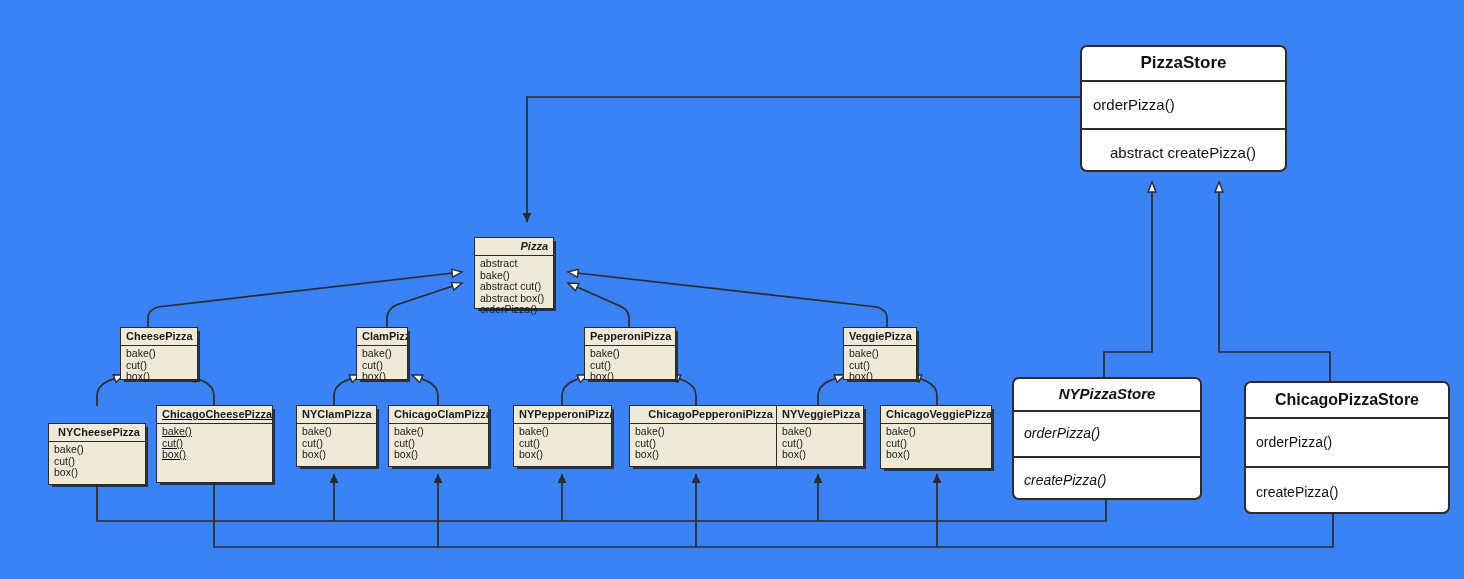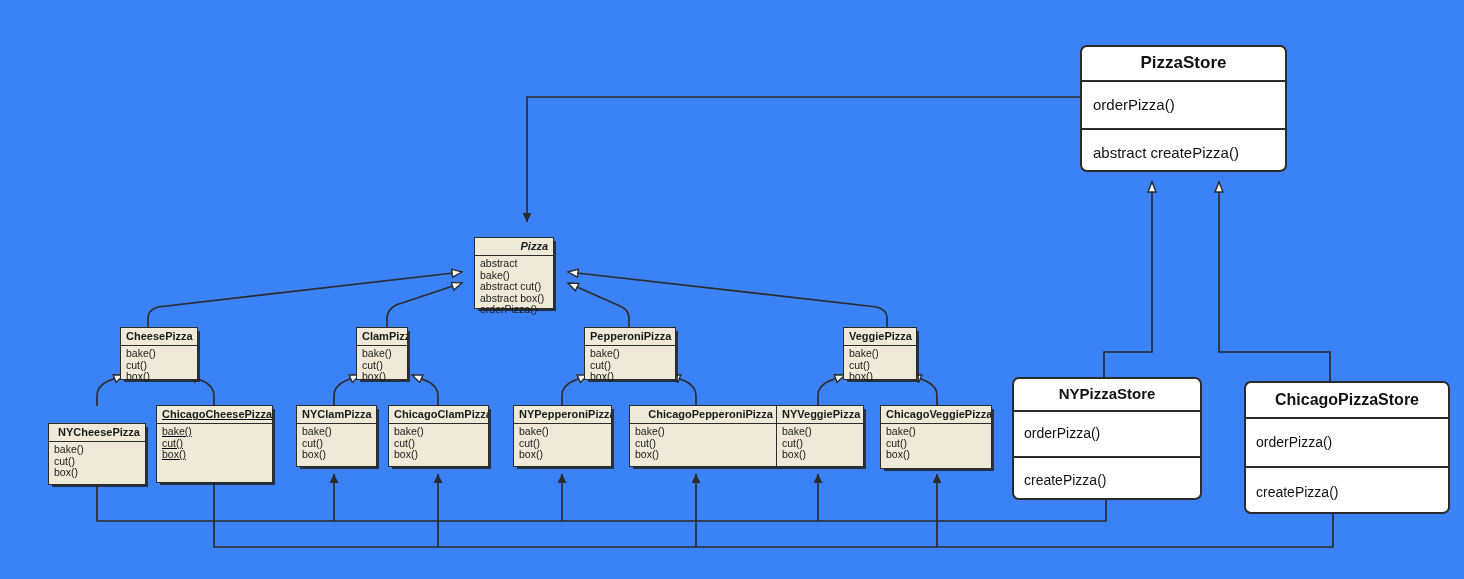--- a/index.html
+++ b/index.html
@@ -121,24 +121,24 @@
       <path d="M1333,514 L1333,547 L214,547 L214,474" marker-end="url(#solidArrow)"></path>
       <path d="M438,547 L438,474" marker-end="url(#solidArrow)"></path>
       <path d="M696,547 L696,474" marker-end="url(#solidArrow)"></path>
       <path d="M937,547 L937,474" marker-end="url(#solidArrow)"></path>
     </g>
   </svg>
 
   <div class="store" style="left:1080px; top:45px; width:207px; height:127px;">
     <div class="title" style="font-size:17px; line-height:32px; height:33px;">PizzaStore</div>
     <div class="row" style="font-size:15px; line-height:45px; height:46px; padding-left:11px;">orderPizza()</div>
-    <div class="row" style="font-size:15px; line-height:46px; height:48px; padding-left:11px;">abstract createPizza()</div>
-  </div>
-
-  <div class="store" style="left:1012px; top:377px; width:190px; height:123px;">
+    <div class="row" style="font-size:15px; line-height:46px; height:48px; padding-left:28px;">abstract createPizza()</div>
+  </div>
+
+  <div class="store" style="left:1012px; top:377px; width:190px; height:123px;font-style:italic;">
     <div class="title" style="font-size:15px; line-height:30px; height:31px;">NYPizzaStore</div>
     <div class="row" style="font-size:14px; line-height:43px; height:44px; padding-left:10px;">orderPizza()</div>
     <div class="row" style="font-size:14px; line-height:44px; height:46px; padding-left:10px;">createPizza()</div>
   </div>
 
   <div class="store" style="left:1228px; top:381px; width:206px; height:133px;margin-left:16px;">
     <div class="title" style="font-size:16px; line-height:33px; height:34px;">ChicagoPizzaStore</div>
     <div class="row" style="font-size:14px; line-height:46px; height:47px; padding-left:10px;">orderPizza()</div>
     <div class="row" style="font-size:14px; line-height:48px; height:50px; padding-left:10px;">createPizza()</div>
   </div>

